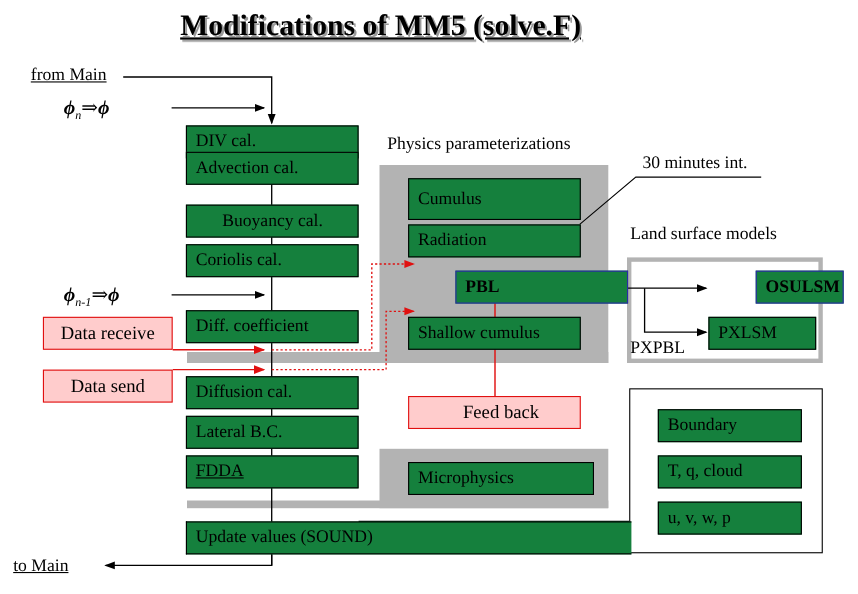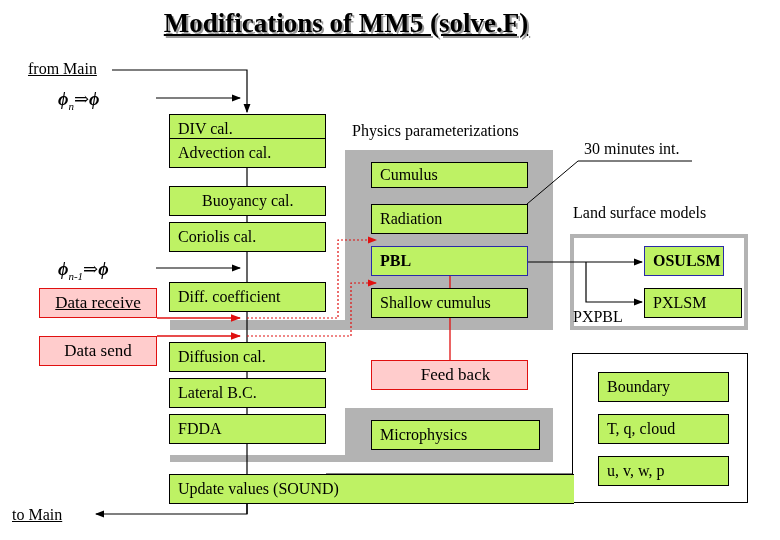--- a/index.html
+++ b/index.html
@@ -1,23 +1,23 @@
 <!DOCTYPE html>
 <html><head>
 <meta charset="utf-8">
 <style>
   html, body { margin: 0; padding: 0; background: #ffffff; }
   body { width: 780px; height: 540px; position: relative; overflow: hidden;
          font-family: "Liberation Serif", "DejaVu Serif", serif; color: #000; }
   .abs { position: absolute; }
   .title { left: 0; width: 692px; top: 8px; text-align: center; font-size: 27px; font-weight: bold;
            text-decoration: underline; text-shadow: 2px 2px 0 #9a9a9a; }
-  .box { position: absolute; box-sizing: border-box; border: 1.5px solid #000; background: #bef264;
+  .box { position: absolute; box-sizing: border-box; border: 1.5px solid #000; background: #15803d;
          font-size: 16px; padding-left: 8px; display: flex; align-items: center; white-space: nowrap; }
-  .box.blue { border-color: #2a2aa8; }
+  .box.blue { border-color: #2a2aa8; margin-left: 43px; }
   .box.bold { font-weight: bold; }
   .box.pink { background: #ffcccc; border-color: #e01010; justify-content: center; padding-left: 0; font-size: 17px; }
   .gray { position: absolute; background: #b3b3b3; }
   .label { position: absolute; font-size: 16px; white-space: nowrap; }
   .u { text-decoration: underline; }
   svg.lines { position: absolute; left: 0; top: 0; }
   .phi { font-style: italic; font-weight: bold; font-size: 18px; }
   .phi sub { font-size: 11px; font-weight: normal; }
 </style>
 </head>
@@ -76,29 +76,29 @@
   <span>ϕ</span><sub>n-1</sub><span style="font-style:normal;font-weight:normal;">⇒</span><span>ϕ</span>
 </div>
 
 <div class="box" style="left:169px; top:114px; width:157px; height:30px;">DIV cal.</div>
 <div class="box" style="left:169px; top:138px; width:157px; height:30px;">Advection cal.</div>
 <div class="box" style="left:169px; top:186px; width:157px; height:30px;padding-left:32px;">Buoyancy cal.</div>
 <div class="box" style="left:169px; top:222px; width:157px; height:30px;">Coriolis cal.</div>
 <div class="box" style="left:169px; top:282px; width:157px; height:30px;">Diff. coefficient</div>
 <div class="box" style="left:169px; top:342px; width:157px; height:30px;">Diffusion cal.</div>
 <div class="box" style="left:169px; top:378px; width:157px; height:30px;">Lateral B.C.</div>
-<div class="box" style="left:169px; top:414px; width:157px; height:30px;">FDDA</div>
+<div class="box" style="left:169px; top:414px; width:157px; height:30px;text-decoration:underline;">FDDA</div>
 <div class="box" style="left:169px; top:474px; width:405px; height:30px; border-right:none;">Update values (SOUND)</div>
 
-<div class="box pink" style="left:39px; top:288px; width:118px; height:30px;text-decoration:underline;">Data receive</div>
+<div class="box pink" style="left:39px; top:288px; width:118px; height:30px;">Data receive</div>
 <div class="box pink" style="left:39px; top:336px; width:118px; height:30px;">Data send</div>
 <div class="box pink" style="left:371px; top:360px; width:157px; height:30px;padding-left:12px;">Feed back</div>
 
 <div class="label" style="left:352px; top:122px;">Physics parameterizations</div>
-<div class="box" style="left:371px; top:162px; width:157px; height:26px;">Cumulus</div>
+<div class="box" style="left:371px; top:162px; width:157px; height:38px;">Cumulus</div>
 <div class="box" style="left:371px; top:204px; width:157px; height:30px;">Radiation</div>
 <div class="box blue bold" style="left:371px; top:246px; width:157px; height:30px;">PBL</div>
 <div class="box" style="left:371px; top:288px; width:157px; height:30px;">Shallow cumulus</div>
 <div class="box" style="left:371px; top:420px; width:169px; height:30px;">Microphysics</div>
 <div class="label" style="left:584px; top:140px;">30 minutes int.</div>
 
 <div class="label" style="left:573px; top:204px;">Land surface models</div>
 <div class="box blue bold" style="left:644px; top:246px; width:80px; height:30px;">OSULSM</div>
 <div class="box" style="left:644px; top:288px; width:98px; height:30px;">PXLSM</div>
 <div class="label" style="left:573px; top:308px;">PXPBL</div>

